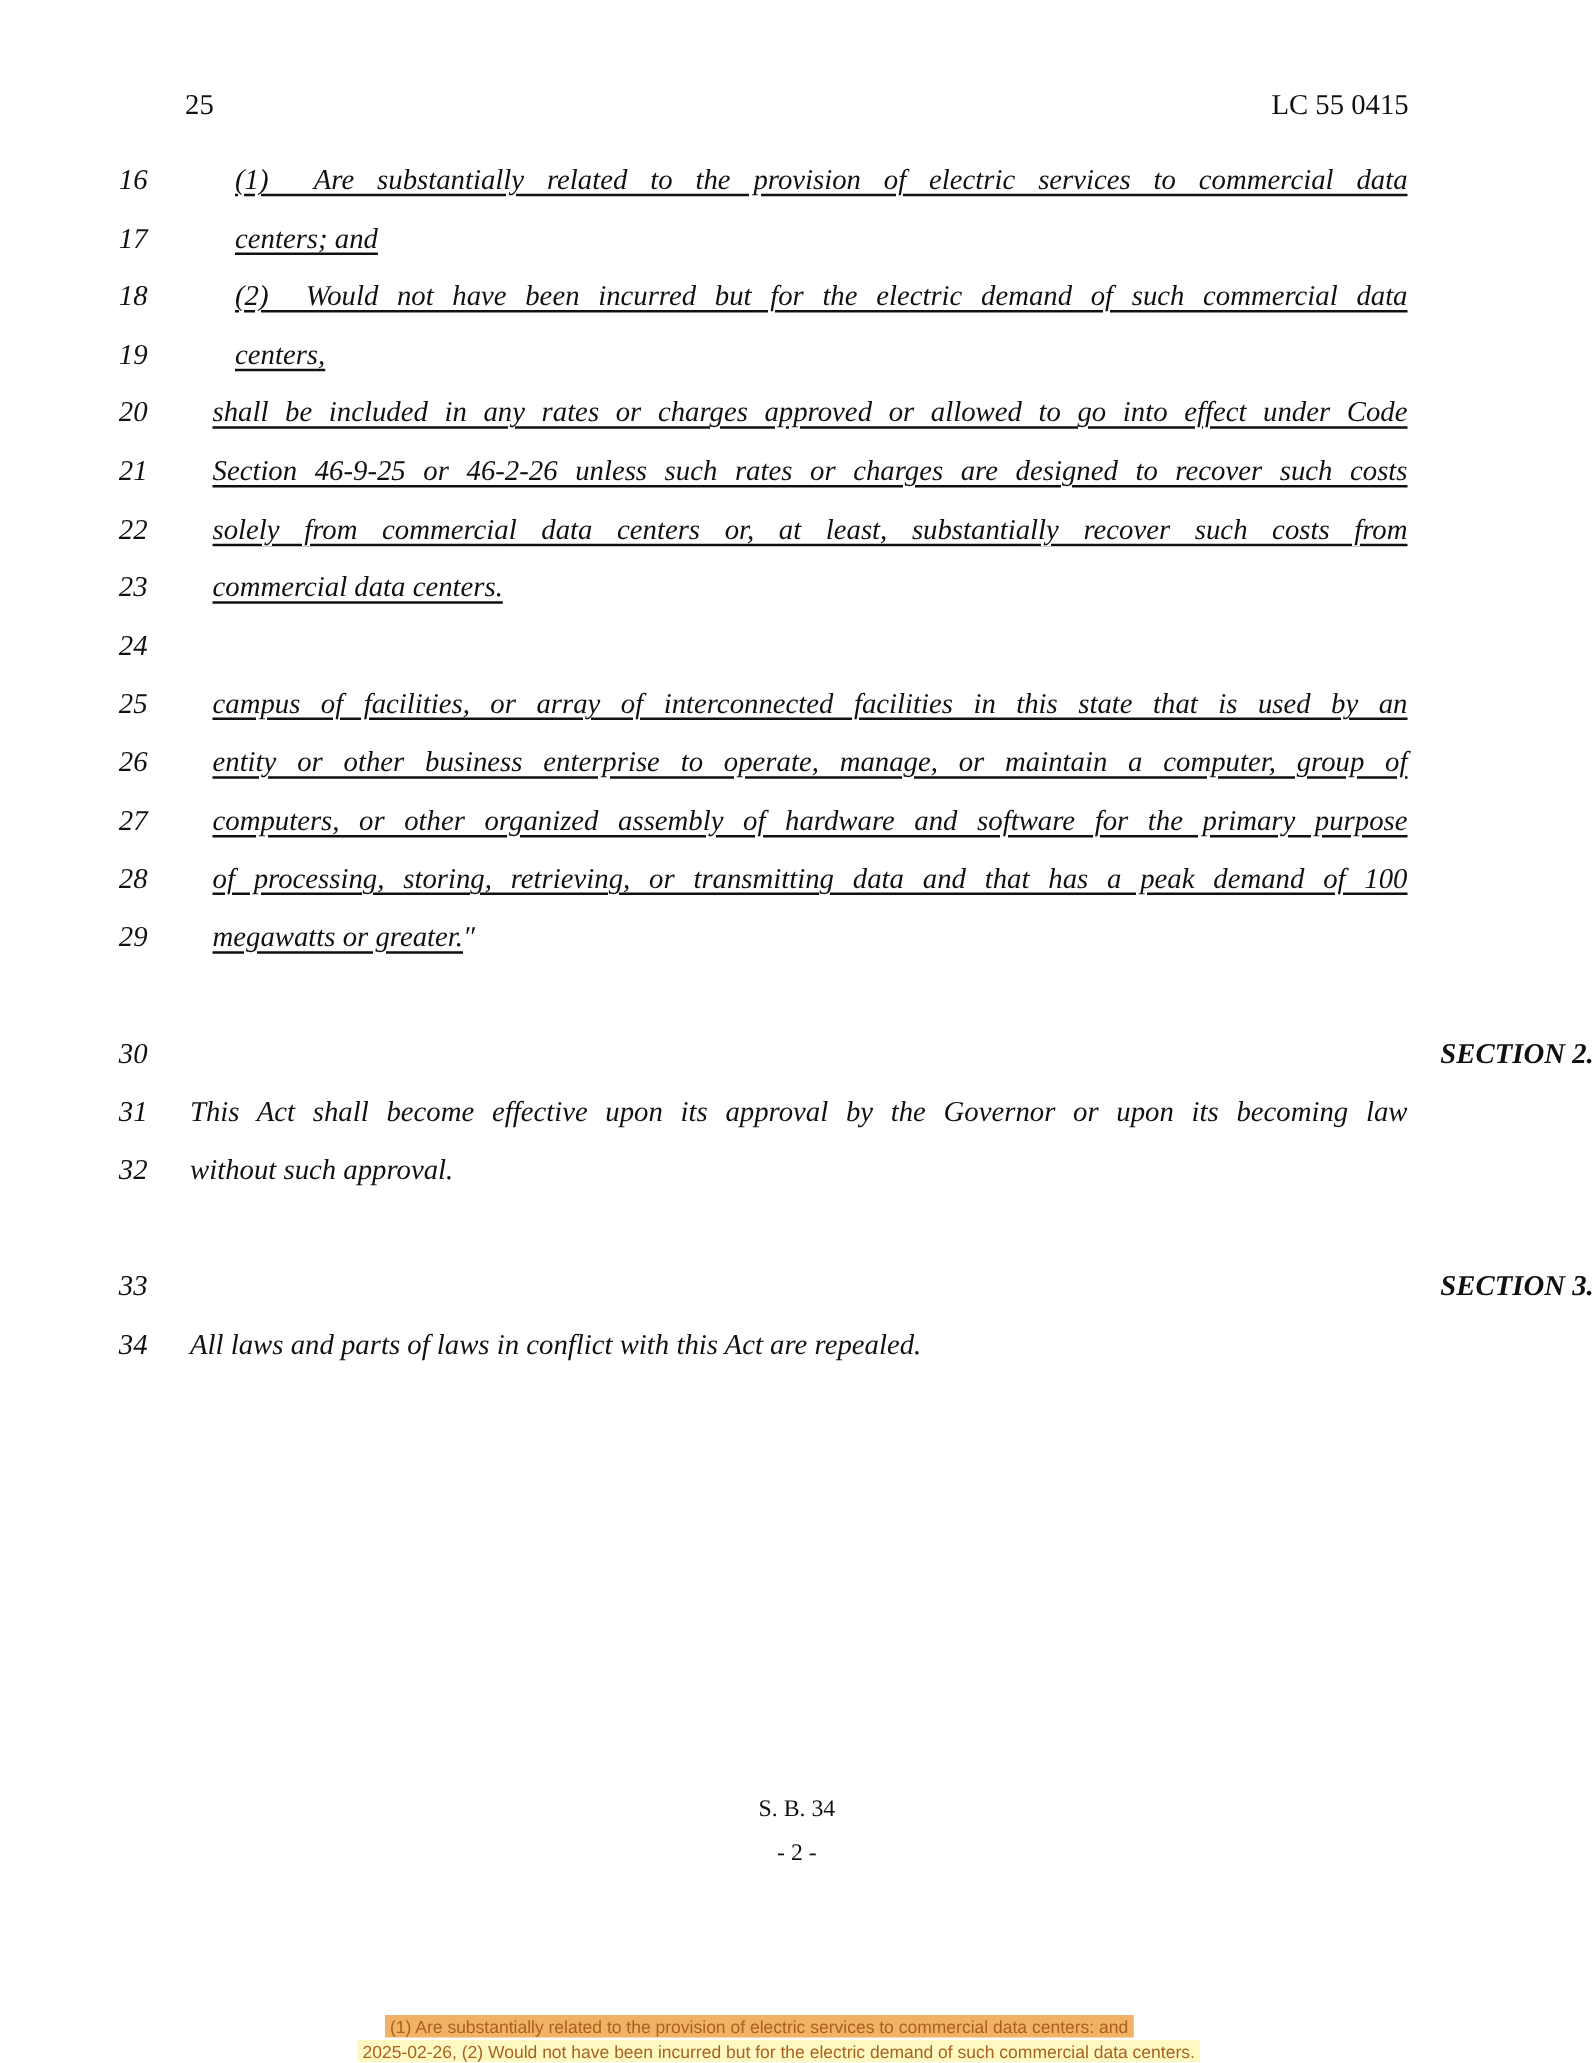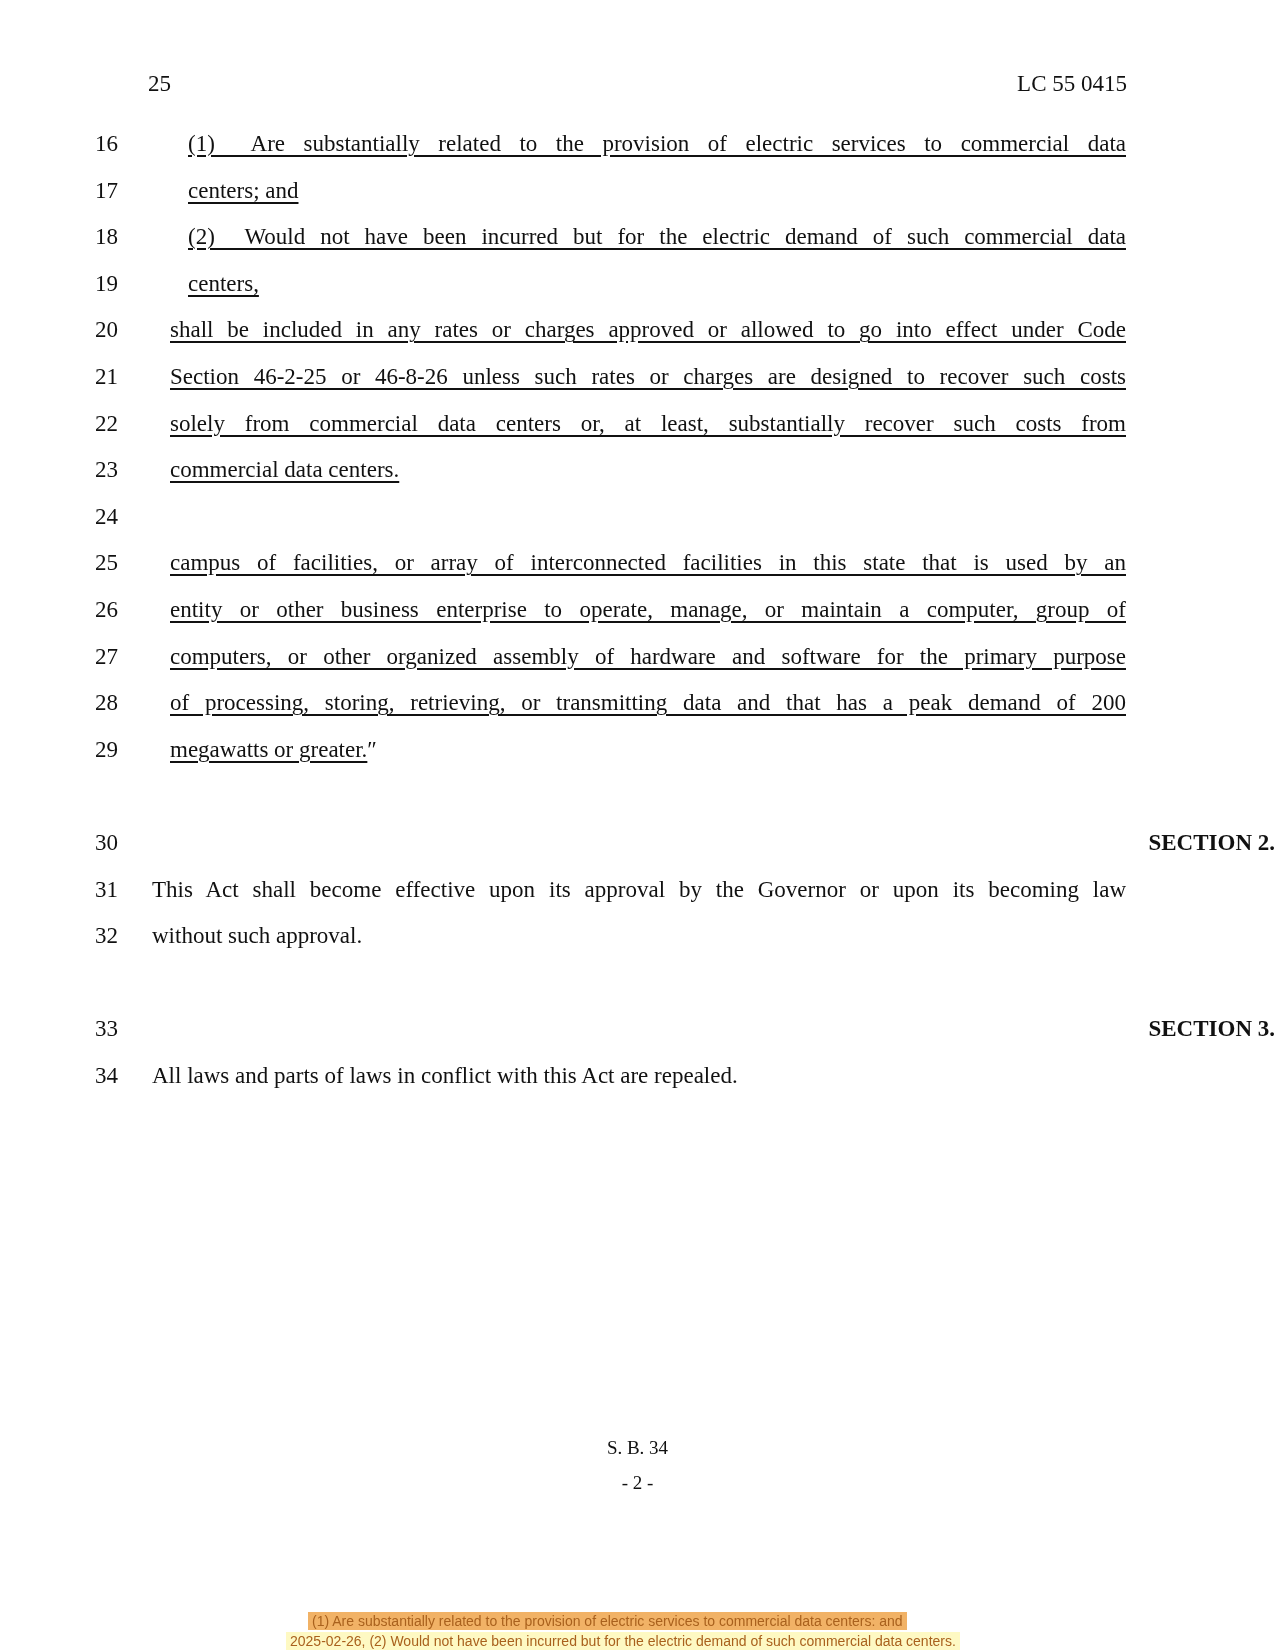--- a/index.html
+++ b/index.html
@@ -15,21 +15,21 @@
 
   
   .header {
     position: absolute;
     top: 69px; left: 148px; right: 148px;
     display: flex; justify-content: space-between;
     font-size: 23px; line-height: 30px;
   }
 
   
-  .lines { position: absolute; top: 121px; left: 0; right: 0; }
+  .lines { position: absolute; top: 121px; left: 0; right: 0; font-style: italic; }
   .row { position: relative; height: 46.6px; line-height: 46.6px; font-size: 23px; }
   .row .num {
     position: absolute; left: 70px; width: 48px;
     text-align: right; display: block;
   }
   .row .text { position: absolute; top: 0; left: 152px; right: 149px; }
   .row .text.flush-u { left: 170px; }
   .row .text.indent { left: 188px; }
   .row .text.heading { left: 0; right: 0; text-align: right; font-weight: bold; }
   .row .text.justify { text-align: justify; text-align-last: justify; }
@@ -83,21 +83,21 @@
       <div class="row">
       <span class="num">19</span>
       <div class="text indent"><span class="body ul">centers,</span></div>
     </div>
       <div class="row">
       <span class="num">20</span>
       <div class="text flush-u justify"><span class="body ul">shall be included in any rates or charges approved or allowed to go into effect under Code</span></div>
     </div>
       <div class="row">
       <span class="num">21</span>
-      <div class="text flush-u justify"><span class="body ul">Section 46-2-25 or 46-8-26 unless such rates or charges are designed to recover such costs</span></div>
+      <div class="text flush-u justify"><span class="body ul">Section 46-9-25 or 46-2-26 unless such rates or charges are designed to recover such costs</span></div>
     </div>
       <div class="row">
       <span class="num">22</span>
       <div class="text flush-u justify"><span class="body ul">solely from commercial data centers or, at least, substantially recover such costs from</span></div>
     </div>
       <div class="row">
       <span class="num">23</span>
       <div class="text flush-u"><span class="body ul">commercial data centers.</span></div>
     </div>
       <div class="row">
@@ -110,21 +110,21 @@
       <div class="row">
       <span class="num">26</span>
       <div class="text flush-u justify"><span class="body ul">entity or other business enterprise to operate, manage, or maintain a computer, group of</span></div>
     </div>
       <div class="row">
       <span class="num">27</span>
       <div class="text flush-u justify"><span class="body ul">computers, or other organized assembly of hardware and software for the primary purpose</span></div>
     </div>
       <div class="row">
       <span class="num">28</span>
-      <div class="text flush-u justify"><span class="body ul">of processing, storing, retrieving, or transmitting data and that has a peak demand of 200</span></div>
+      <div class="text flush-u justify"><span class="body ul">of processing, storing, retrieving, or transmitting data and that has a peak demand of 100</span></div>
     </div>
       <div class="row">
       <span class="num">29</span>
       <div class="text flush-u"><span class="body ul">megawatts or greater.</span><span class="suffix">″</span></div>
     </div>
       <div class="row blank"></div>
       <div class="row">
       <span class="num">30</span>
       <div class="text heading"><span class="body">SECTION 2.</span></div>
     </div>

